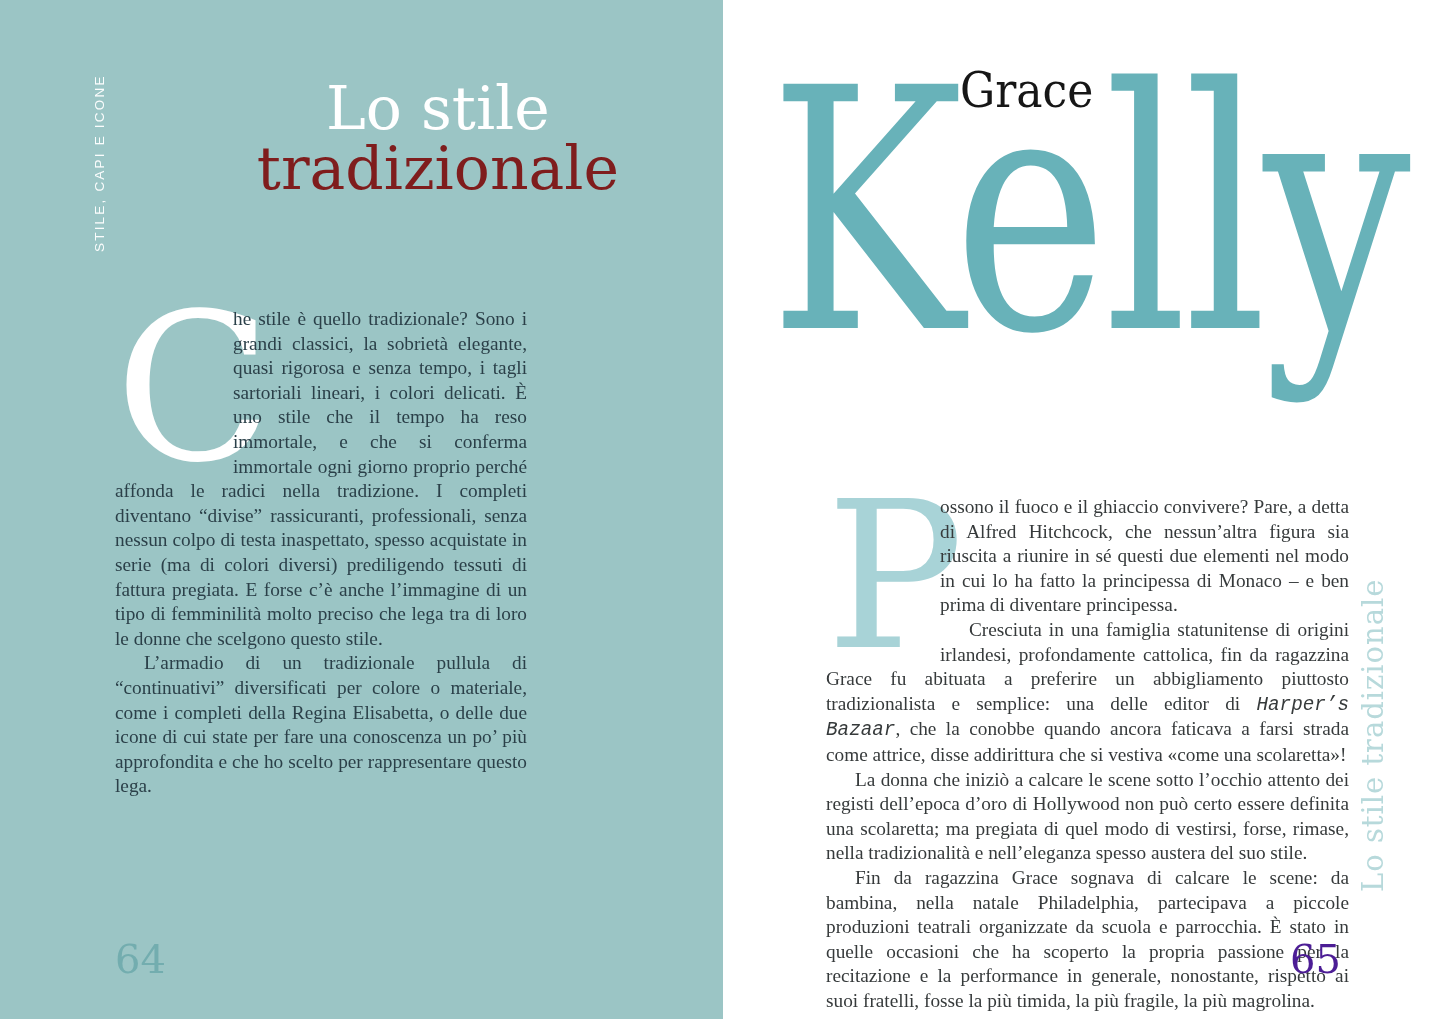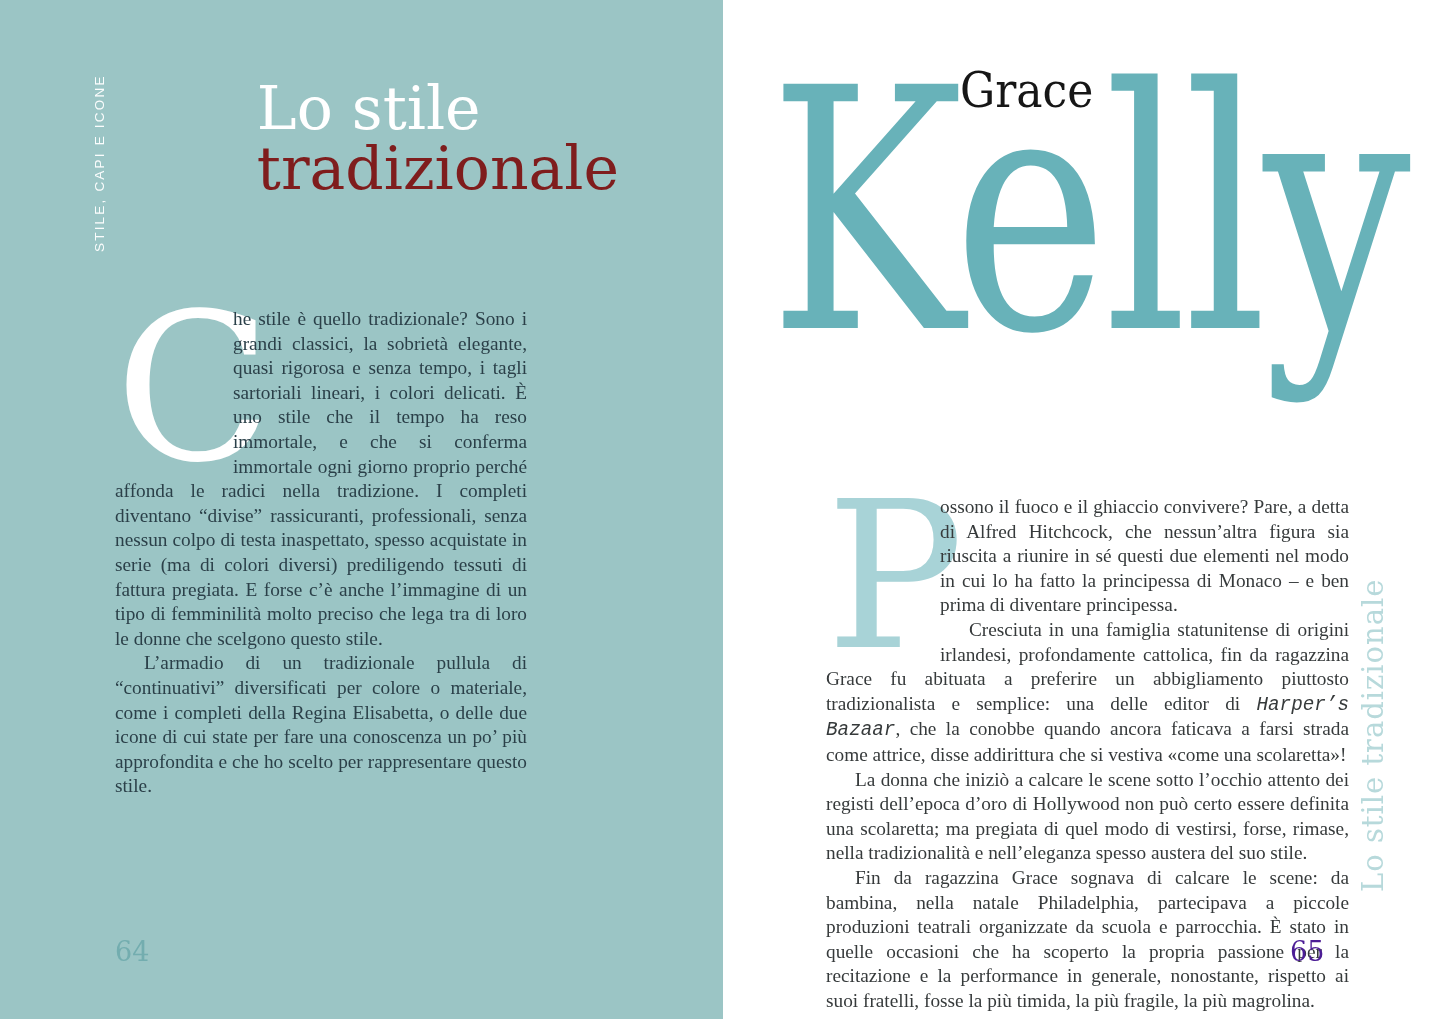--- a/index.html
+++ b/index.html
@@ -26,21 +26,21 @@
     transform-origin: top left;
     white-space: nowrap;
     font-family: "Liberation Sans", sans-serif;
     font-size: 13.5px;
     letter-spacing: 2.2px;
     color: #fbfdfd;
   }
   .left-title {
     position: absolute;
     right: 104px; top: 78px;
-    text-align: left;
+    text-align: center;
     font-family: "DejaVu Serif", serif;
     font-size: 60px;
     line-height: 60px;
     font-weight: 400;
     margin: 0;
   }
   .left-title .t1 { display: block; color: #ffffff; }
   .left-title .t2 { display: block; color: #7f1d1d; }
 
   .body-col {
@@ -66,21 +66,21 @@
     margin-top: -21px;
     margin-right: 14px;
   }
   .dropcap-c { color: #ffffff; width: 104px; }
   .dropcap-p { color: #a8d3d7; width: 100px; }
 
   .page-num {
     position: absolute;
     top: 936px;
     font-family: "DejaVu Serif", serif;
-    font-size: 27px;
+    font-size: 40px;
   }
   .page-num-left { left: 115px; color: #73adaf; }
   .page-num-right { left: 567px; color: #4c1d95; }
 
   
   .right-page {
     position: absolute;
     left: 723px; top: 0;
     width: 722px; height: 1019px;
     background: #ffffff;
@@ -142,21 +142,21 @@
 
     <h1 class="left-title">
       <span class="t1">Lo stile</span>
       <span class="t2">tradizionale</span>
     </h1>
 
     <div class="body-col left-body">
       <p>
         <span class="dropcap dropcap-c">C</span><span>he stile è quello tradizionale? Sono i grandi classici, la sobrietà elegante, quasi rigorosa e senza tempo, i tagli sartoriali lineari, i colori delicati. È uno stile che il tempo ha reso immortale, e che si conferma immortale ogni giorno proprio perché affonda le radici nella tradizione. I completi diventano “divise” rassicuranti, professionali, senza nessun colpo di testa inaspettato, spesso acquistate in serie (ma di colori diversi) prediligendo tessuti di fattura pregiata. E forse c’è anche l’immagine di un tipo di femminilità molto preciso che lega tra di loro le donne che scelgono questo stile.</span>
       </p>
-      <p class="indent">L’armadio di un tradizionale pullula di “continuativi” diversificati per colore o materiale, come i completi della Regina Elisabetta, o delle due icone di cui state per fare una conoscenza un po’ più approfondita e che ho scelto per rappresentare questo stile.</p>
+      <p class="indent">L’armadio di un tradizionale pullula di “continuativi” diversificati per colore o materiale, come i completi della Regina Elisabetta, o delle due icone di cui state per fare una conoscenza un po’ più approfondita e che ho scelto per rappresentare questo lega.</p>
     </div>
 
     <div class="page-num page-num-left">64</div>
   </div>
 
   <div class="right-page">
     <h1 class="kelly-title">Kelly</h1>
 
     <div class="grace-kicker">Grace</div>
 

